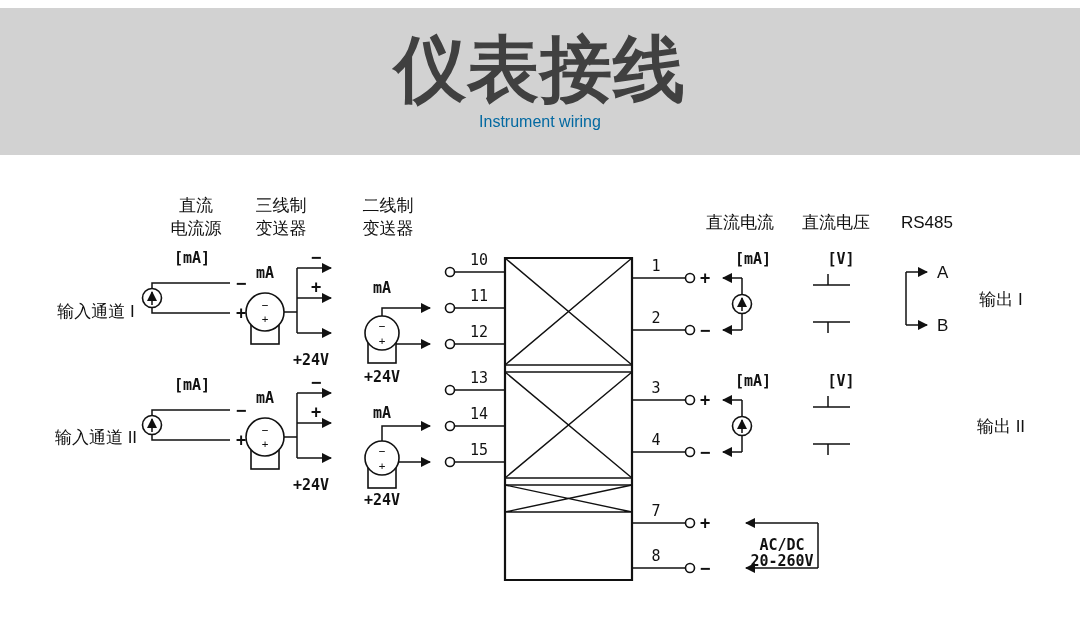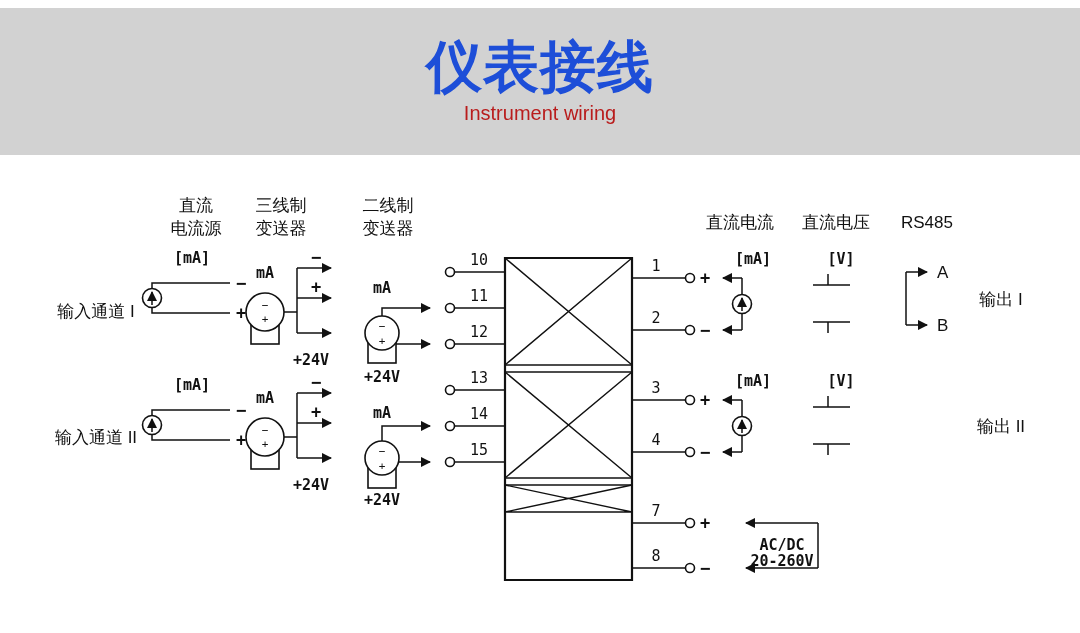--- a/index.html
+++ b/index.html
@@ -1,20 +1,20 @@
 <!DOCTYPE html>
 <html><head>
 <meta charset="utf-8">
 <style>
   html,body { margin:0; padding:0; }
   body { width:1080px; height:633px; background:#fff; font-family:"Liberation Sans",sans-serif; overflow:hidden; }
   .header { box-sizing:border-box; margin-top:8px; width:1080px; height:147px; background:#d2d2d2;
             display:flex; flex-direction:column; align-items:center; justify-content:center; }
-  .title { font-size:56px; font-weight:bold; color:#1d4ed8; letter-spacing:1px; line-height:1.05; }
-  .subtitle { font-size:20px; color:#b91c1c; margin-top:6px; }
+  .title { font-size:72px; font-weight:bold; color:#404040; letter-spacing:1px; line-height:1.05; }
+  .subtitle { font-size:16px; color:#0369a1; margin-top:6px; }
   svg { display:block; }
   text { fill:#111; }
   .cn   { font-family:"Liberation Sans",sans-serif; font-size:17px; }
   .num  { font-family:"DejaVu Sans Mono",monospace; font-size:15px; }
   .unit { font-family:"DejaVu Sans Mono",monospace; font-size:15px; font-weight:bold; }
   .sign { font-family:"DejaVu Sans Mono",monospace; font-size:17px; font-weight:bold; }
   .tiny { font-family:"DejaVu Sans Mono",monospace; font-size:11px; }
   .wire { stroke:#111; stroke-width:1.5; fill:none; }
   .thick{ stroke:#111; stroke-width:2.2; fill:none; }
   .thin { stroke:#111; stroke-width:1.4; fill:none; }

